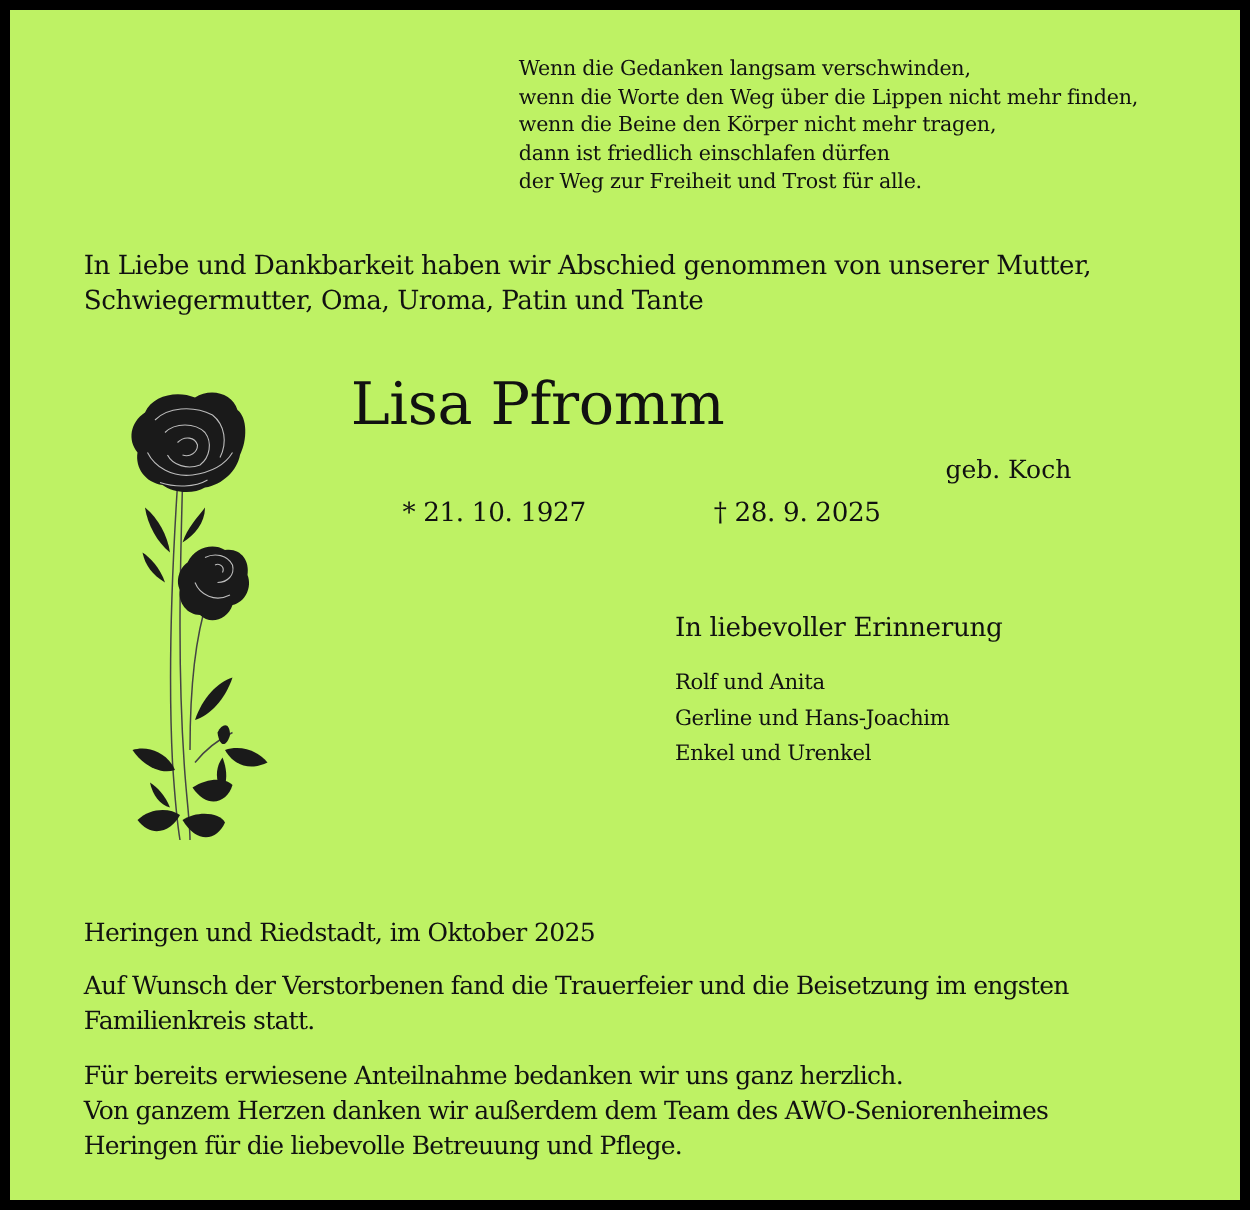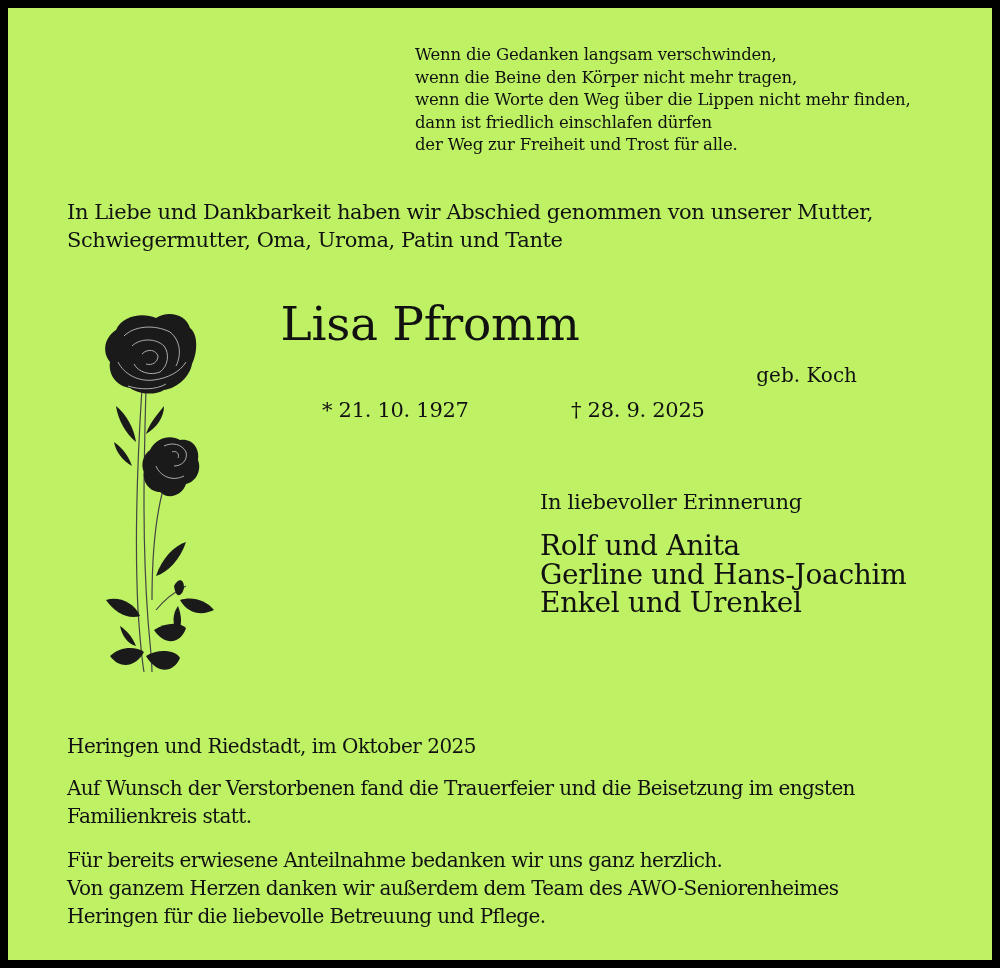--- a/index.html
+++ b/index.html
@@ -59,21 +59,21 @@
     letter-spacing: -0.3px;
   }
 
   .memory {
     left: 532px; top: 480px;
     font-size: 21px; line-height: 28px;
     letter-spacing: -0.3px;
   }
   .mourners {
     left: 532px; top: 524px;
-    font-size: 28px;
+    font-size: 17px;
     line-height: 28.5px;
     letter-spacing: -0.3px;
   }
   .mourners div { white-space: nowrap; }
 
   .place {
     left: 59px; top: 724px;
     font-size: 20px; line-height: 28px;
     letter-spacing: -0.5px;
   }
@@ -95,22 +95,22 @@
     width: 124px; height: 370px;
   }
 </style>
 </head>
 <body>
 
 <div class="paper">
 
   <div class="abs poem">
     <div>Wenn die Gedanken langsam verschwinden,</div>
+    <div>wenn die Worte den Weg über die Lippen nicht mehr finden,</div>
     <div>wenn die Beine den Körper nicht mehr tragen,</div>
-    <div>wenn die Worte den Weg über die Lippen nicht mehr finden,</div>
     <div>dann ist friedlich einschlafen dürfen</div>
     <div>der Weg zur Freiheit und Trost für alle.</div>
   </div>
 
   <div class="abs intro">
     <div>In Liebe und Dankbarkeit haben wir Abschied genommen von unserer Mutter,</div>
     <div>Schwiegermutter, Oma, Uroma, Patin und Tante</div>
   </div>
 
   <div class="abs name">Lisa Pfromm</div>

